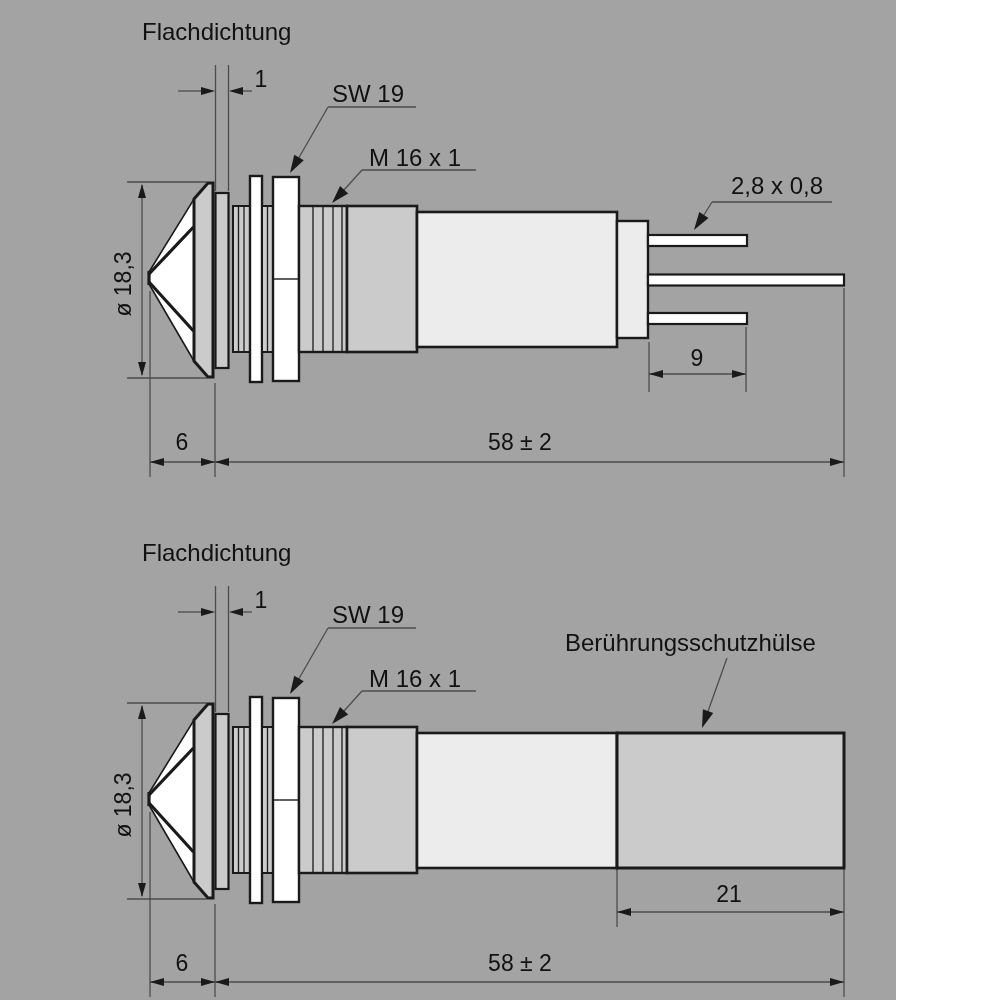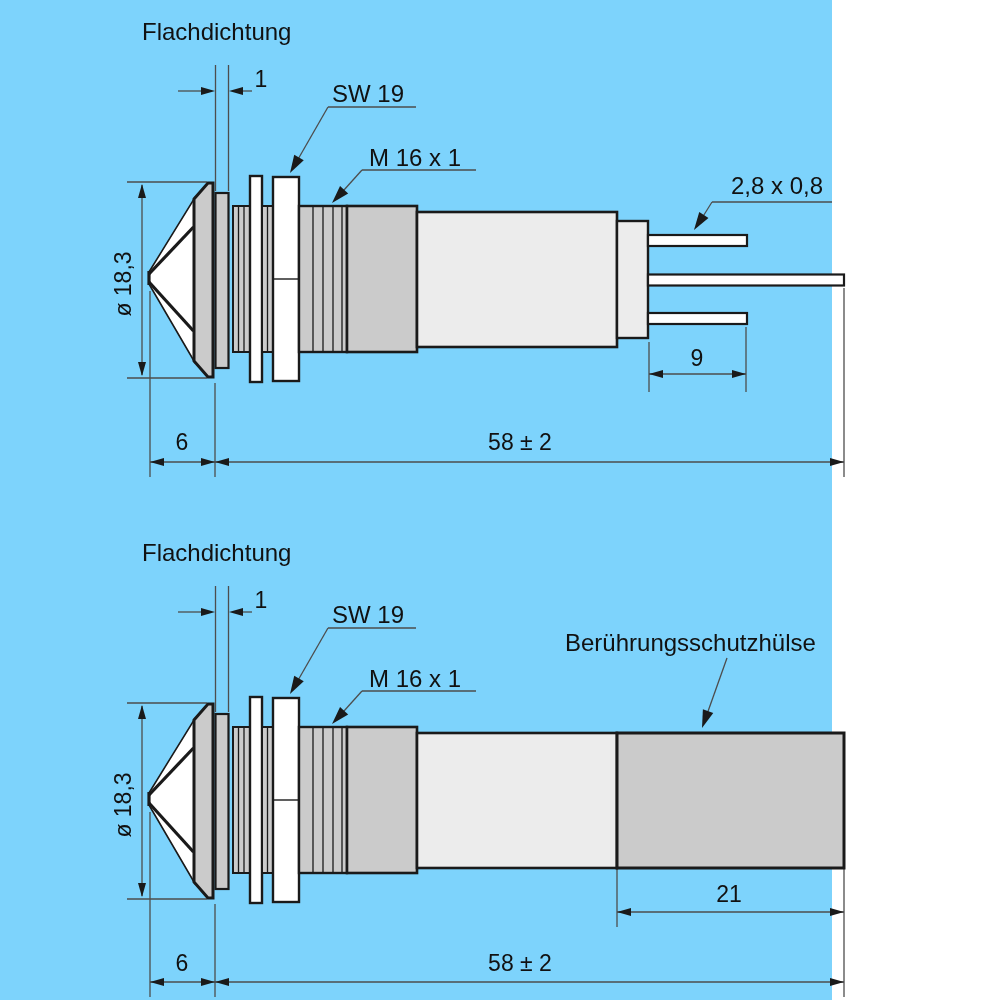--- a/index.html
+++ b/index.html
@@ -1,16 +1,16 @@
 <!DOCTYPE html>
 <html><head>
 <meta charset="utf-8">
 <style>
   html,body{margin:0;padding:0;background:#ffffff;}
-  .stage{position:relative;width:832px;height:1000px;background:#7dd3fc;
+  .stage{position:relative;width:896px;height:1000px;background:#a3a3a3;
          font-family:"Liberation Sans",sans-serif;}
   svg{display:block;}
   .metal{fill:#cbcbcb;stroke:#1a1a1a;}
   .lightbody{fill:#ececec;stroke:#1a1a1a;}
   .whitepart{fill:#ffffff;stroke:#1a1a1a;}
   .thick{stroke:#1a1a1a;fill:none;}
   .dim{stroke:#4d4d4d;stroke-width:1.3;fill:none;}
   .stripe{stroke:#1a1a1a;stroke-width:1.3;}
   .arrow{fill:#1a1a1a;stroke:none;}
   .lbl{font-size:24px;fill:#111111;}

